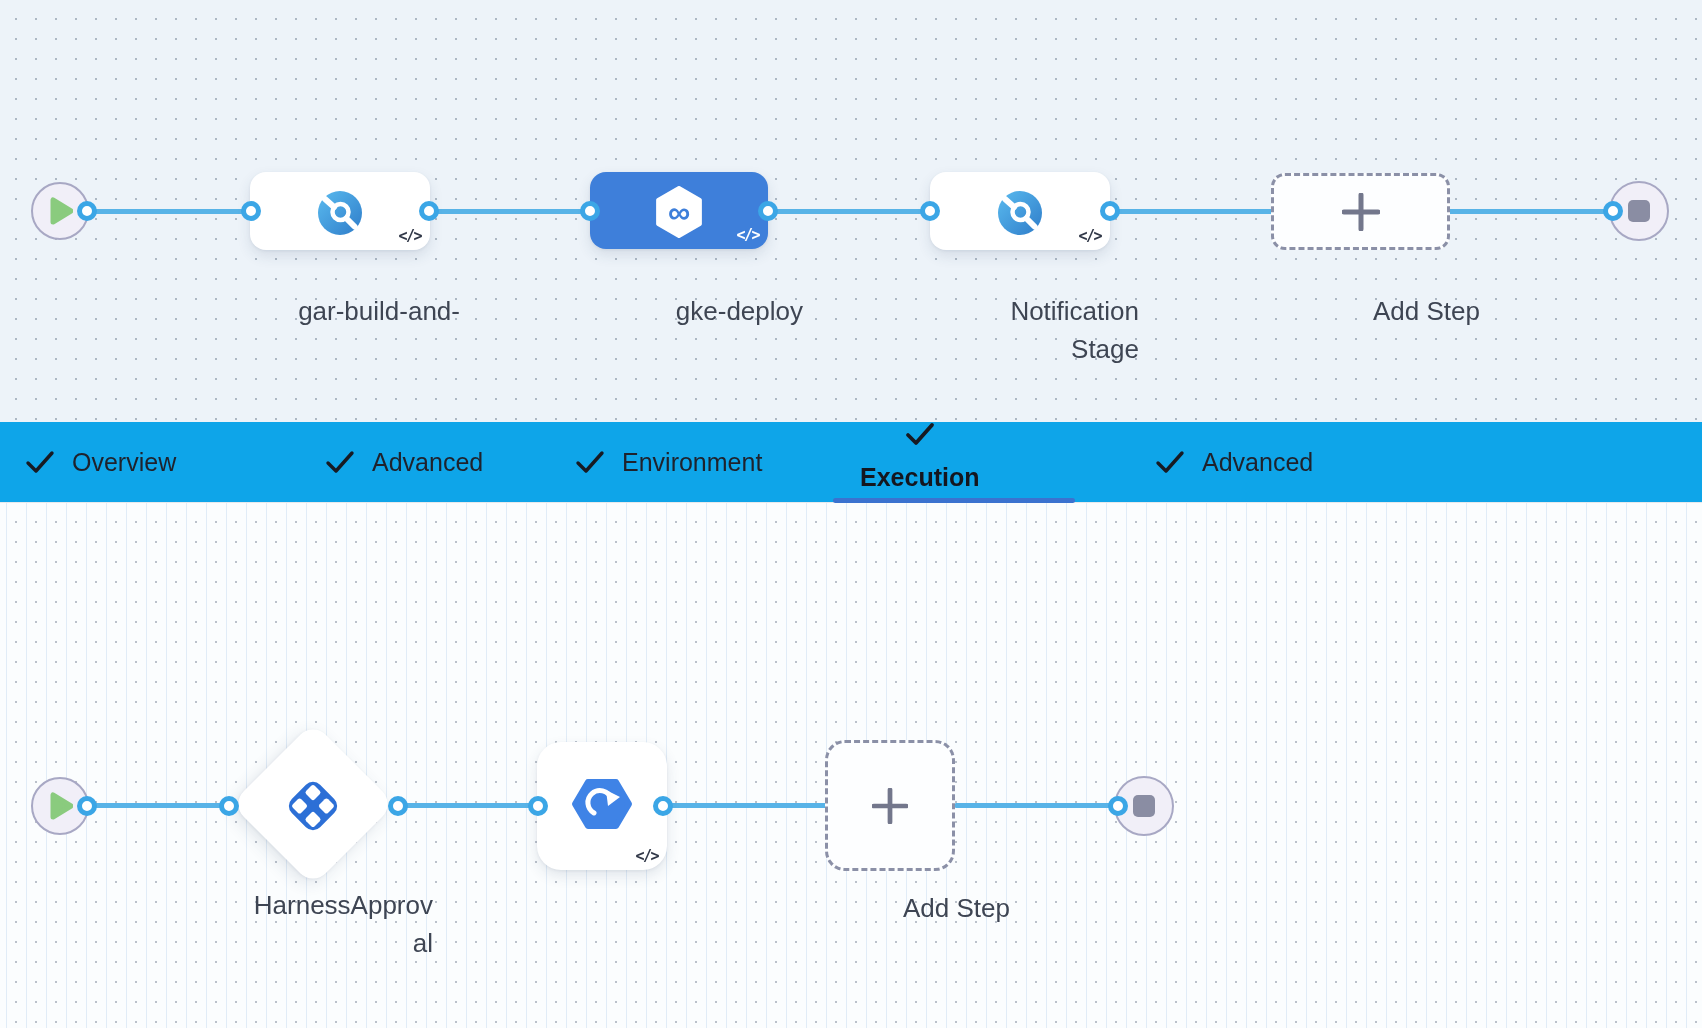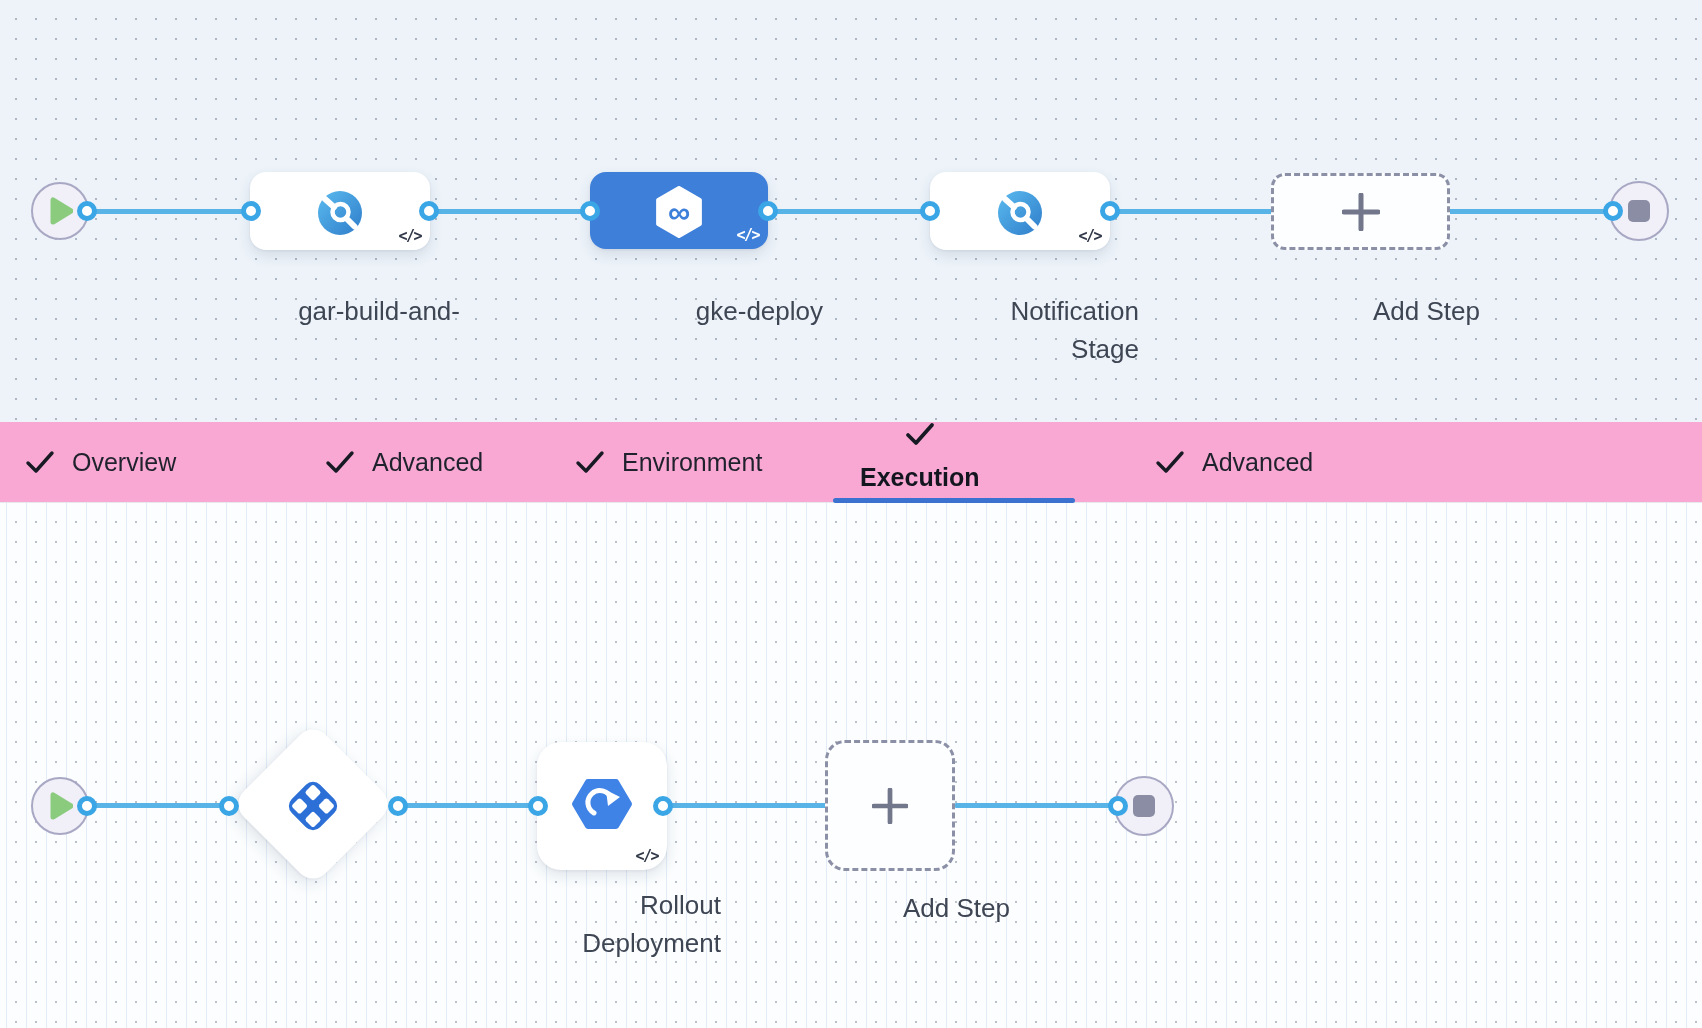--- a/index.html
+++ b/index.html
@@ -43,21 +43,21 @@
         transform:rotate(45deg);z-index:4;
         box-shadow:0 6px 16px rgba(45,66,98,.12),0 1px 3px rgba(45,66,98,.08);}
   .icon-abs{position:absolute;z-index:5;}
 
   
   .node-label{position:absolute;width:240px;text-align:right;font-size:26px;
         line-height:38px;color:#3E4553;z-index:5;}
   .node-label span{display:block;}
 
   
-  .tabbar{position:absolute;left:0;top:422px;width:1702px;height:81px;background:#f9a8d4;
+  .tabbar{position:absolute;left:0;top:422px;width:1702px;height:81px;background:#0ea5e9;
         border-bottom:1px solid #E7E9EC;box-sizing:border-box;z-index:7;}
   .tab{position:absolute;top:0;height:80px;display:flex;align-items:center;gap:17px;
         font-size:25px;color:#1F222C;cursor:pointer;}
   .tab.active{font-weight:bold;color:#14161F;}
   .tab-underline{position:absolute;left:833px;top:76px;width:242px;height:5px;
         border-radius:3px;background:#3B72CF;z-index:8;}
 </style>
 </head>
 <body>
 
@@ -133,21 +133,21 @@
     <div class="port" style="left:419px;top:201px;"></div>
     <div class="port" style="left:580px;top:201px;"></div>
     <div class="port" style="left:758px;top:201px;"></div>
     <div class="port" style="left:920px;top:201px;"></div>
     <div class="port" style="left:1100px;top:201px;"></div>
     <div class="port" style="left:1603px;top:201px;"></div>
 
     <div class="node-label" style="left:220px;top:292px;">
       <span>gar-build-and-</span>
     </div>
-    <div class="node-label" style="left:583px;top:292px;">
+    <div class="node-label" style="left:563px;top:292px;">
       <span>gke-deploy</span>
     </div>
     <div class="node-label" style="left:899px;top:292px;">
       <span>Notification</span>
       <span>Stage</span>
     </div>
     <div class="node-label" style="left:1240px;top:292px;">Add Step</div>
   </div>
 
   <div class="tabbar">
@@ -228,20 +228,20 @@
       <div class="stop-square"></div>
     </div>
 
     <div class="port" style="left:77px;top:293px;"></div>
     <div class="port" style="left:219px;top:293px;"></div>
     <div class="port" style="left:388px;top:293px;"></div>
     <div class="port" style="left:528px;top:293px;"></div>
     <div class="port" style="left:653px;top:293px;"></div>
     <div class="port" style="left:1108px;top:293px;"></div>
 
-    <div class="node-label" style="left:481px;top:383px;">
-      <span>Rollout</span>
-      <span>Deployment</span>
+    <div class="node-label" style="left:193px;top:383px;">
+      <span>HarnessApprov</span>
+      <span>al</span>
     </div>
     <div class="node-label" style="left:770px;top:386px;">Add Step</div>
   </div>
 
 </div>
 
 </body></html>

